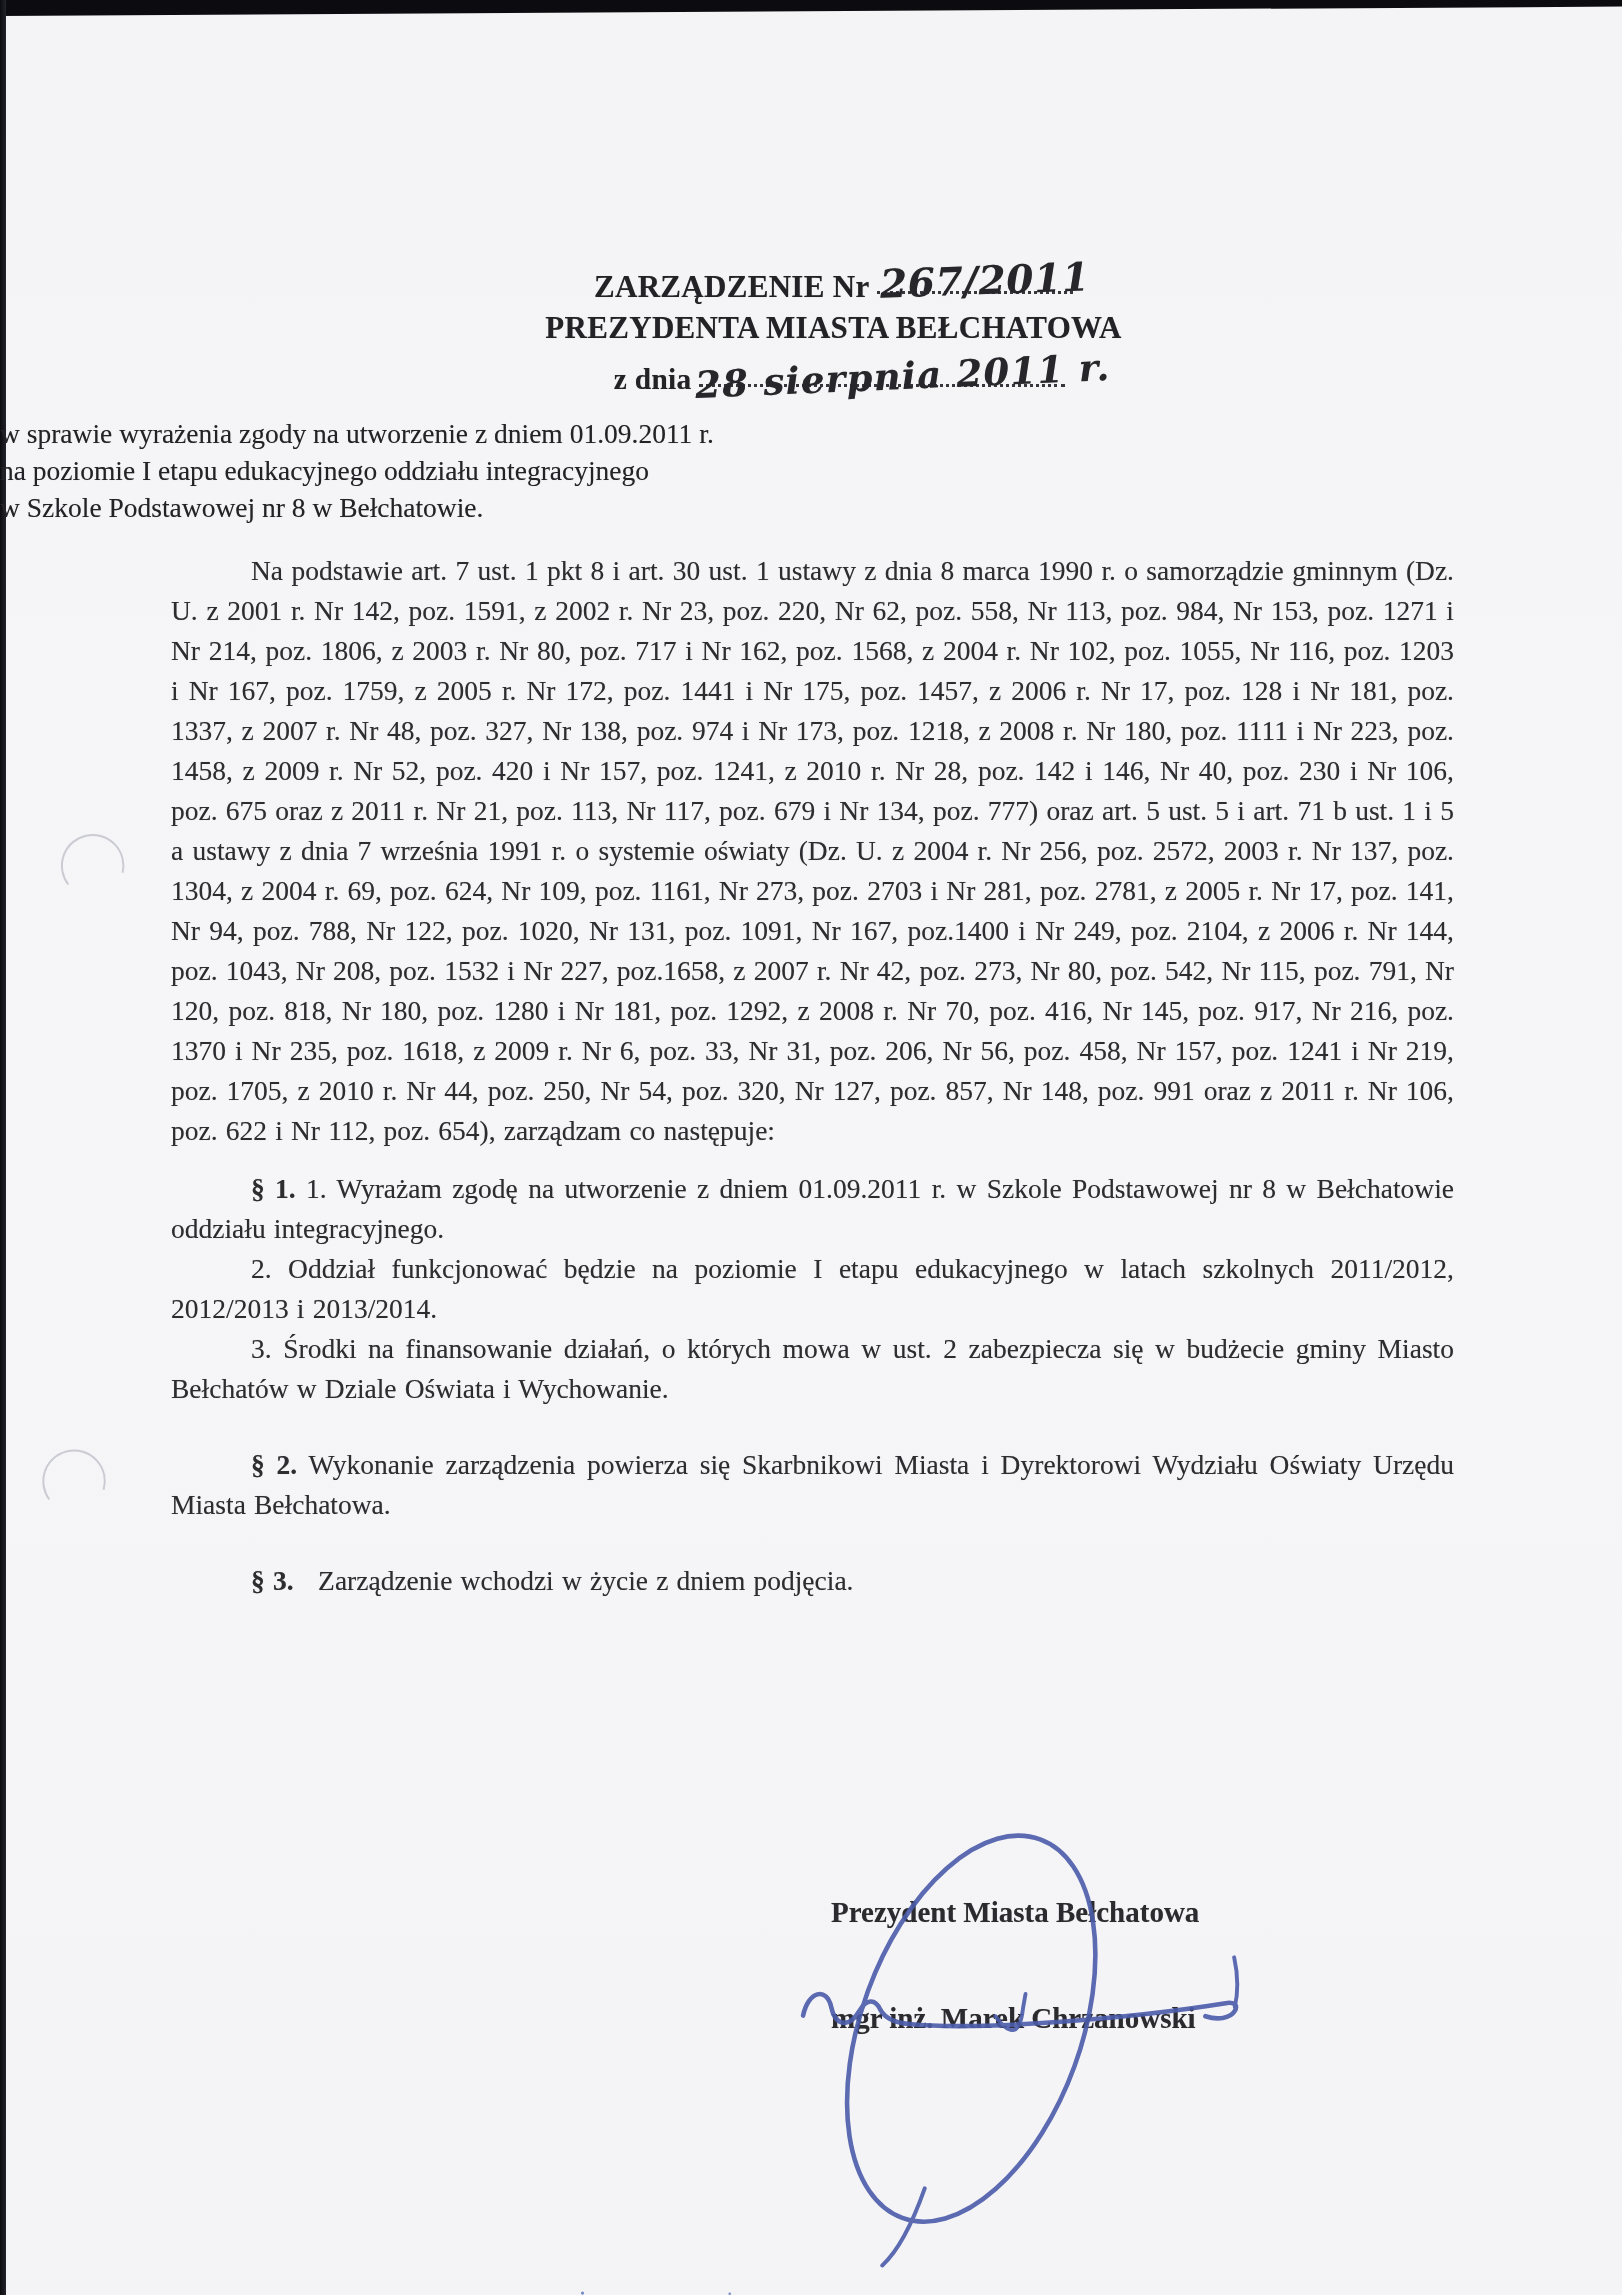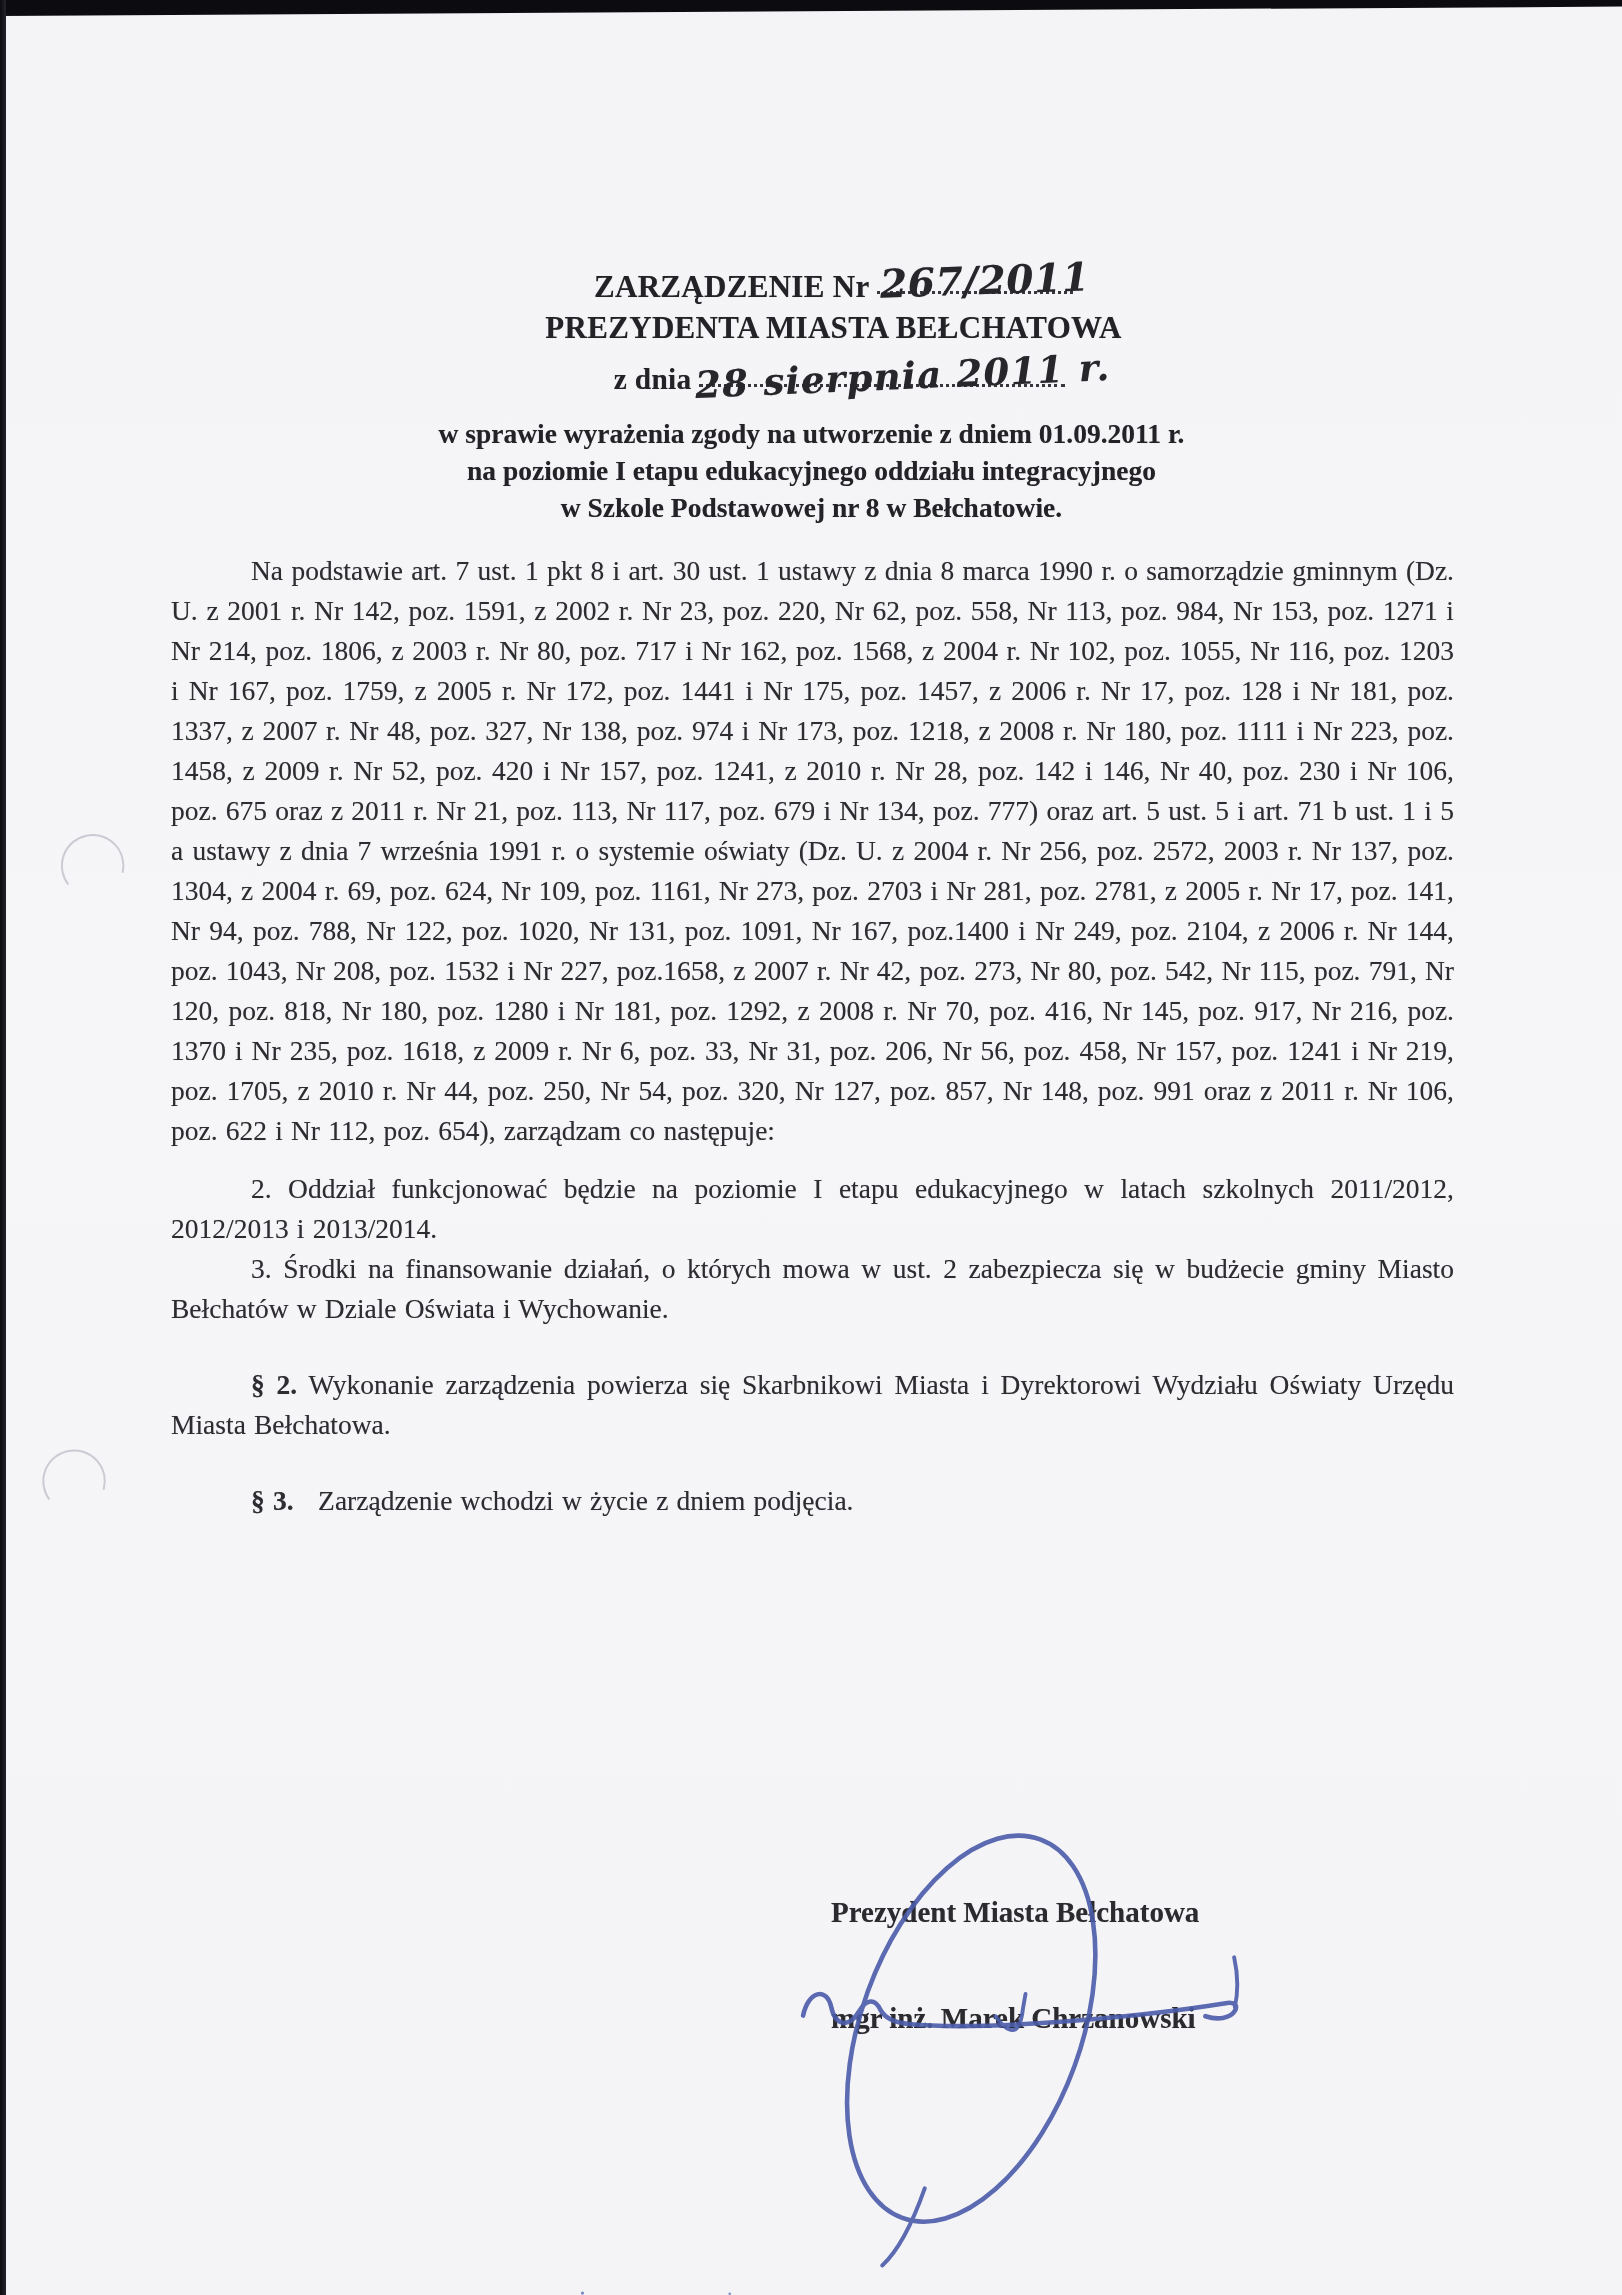--- a/index.html
+++ b/index.html
@@ -50,21 +50,21 @@
     font-family: "DejaVu Serif", serif;
     font-style: italic; font-weight: 700;
     color: #26262b; letter-spacing: 0.7px;
   }
   .hw-number { font-size: 39px; left: 2.6px; bottom: -3.9px; transform: rotate(-2deg); }
   .hw-date   { font-size: 37px; left: -3.9px; bottom: -7.9px; transform: rotate(-2.5deg); letter-spacing: 1.3px; }
 
   
   .subject {
     position: absolute; top: 415px; left: 0; width: 100%;
-    text-align: center; font-weight: bold; color: #232327;
+    font-weight: normal; color: #232327;
     font-size: 27.5px; line-height: 37px;
   }
 
   
   .content {
     position: absolute; top: 551px; left: 171px;
     width: 1283px;
     font-size: 27.5px; line-height: 40px;
     text-align: justify; word-spacing: 1.3px;
   }
@@ -117,20 +117,21 @@
 
   <div class="subject">
     <div>w sprawie wyrażenia zgody na utworzenie z dniem 01.09.2011 r.</div>
     <div>na poziomie I etapu edukacyjnego oddziału integracyjnego</div>
     <div>w Szkole Podstawowej nr 8 w Bełchatowie.</div>
   </div>
 
   <main class="content">
     <p class="legal">Na podstawie art. 7 ust. 1 pkt 8 i art. 30 ust. 1 ustawy z dnia 8 marca 1990 r. o samorządzie gminnym (Dz. U. z 2001 r. Nr 142, poz. 1591, z 2002 r. Nr 23, poz. 220, Nr 62, poz. 558, Nr 113, poz. 984, Nr 153, poz. 1271 i Nr 214, poz. 1806, z 2003 r. Nr 80, poz. 717 i Nr 162, poz. 1568, z 2004 r. Nr 102, poz. 1055, Nr 116, poz. 1203 i Nr 167, poz. 1759, z 2005 r. Nr 172, poz. 1441 i Nr 175, poz. 1457, z 2006 r. Nr 17, poz. 128 i Nr 181, poz. 1337, z 2007 r. Nr 48, poz. 327, Nr 138, poz. 974 i Nr 173, poz. 1218, z 2008 r. Nr 180, poz. 1111 i Nr 223, poz. 1458, z 2009 r. Nr 52, poz. 420 i Nr 157, poz. 1241, z 2010 r. Nr 28, poz. 142 i 146, Nr 40, poz. 230 i Nr 106, poz. 675 oraz z 2011 r. Nr 21, poz. 113, Nr 117, poz. 679 i Nr 134, poz. 777) oraz art. 5 ust. 5 i art. 71 b ust. 1 i 5 a ustawy z dnia 7 września 1991 r. o systemie oświaty (Dz. U. z 2004 r. Nr 256, poz. 2572, 2003 r. Nr 137, poz. 1304, z 2004 r. 69, poz. 624, Nr 109, poz. 1161, Nr 273, poz. 2703 i Nr 281, poz. 2781, z 2005 r. Nr 17, poz. 141, Nr 94, poz. 788, Nr 122, poz. 1020, Nr 131, poz. 1091, Nr 167, poz.1400 i Nr 249, poz. 2104, z 2006 r. Nr 144, poz. 1043, Nr 208, poz. 1532 i Nr 227, poz.1658, z 2007 r. Nr 42, poz. 273, Nr 80, poz. 542, Nr 115, poz. 791, Nr 120, poz. 818, Nr 180, poz. 1280 i Nr 181, poz. 1292,  z 2008 r. Nr 70, poz. 416, Nr 145, poz. 917, Nr 216, poz. 1370 i Nr 235, poz. 1618,  z 2009 r. Nr 6, poz. 33, Nr 31, poz. 206, Nr 56, poz. 458, Nr 157, poz. 1241 i Nr 219, poz. 1705, z 2010 r. Nr 44, poz. 250, Nr 54, poz. 320, Nr 127, poz. 857, Nr 148, poz. 991 oraz z 2011 r. Nr 106, poz. 622 i Nr 112, poz. 654), zarządzam co następuje:</p>
 
+    <p><span class="par-mark">§ 1.</span> <span>1. Wyrażam zgodę na utworzenie z dniem 01.09.2011 r. w Szkole Podstawowej nr 8 w Bełchatowie oddziału integracyjnego.</span></p>
     <p>2. Oddział funkcjonować będzie na poziomie I etapu edukacyjnego w latach szkolnych 2011/2012, 2012/2013 i 2013/2014.</p>
     <p>3. Środki na finansowanie działań, o których mowa w ust. 2 zabezpiecza się w budżecie gminy Miasto Bełchatów w Dziale Oświata i Wychowanie.</p>
 
     <p class="gap-before"><span class="par-mark">§ 2.</span> <span>Wykonanie zarządzenia powierza się Skarbnikowi Miasta i Dyrektorowi Wydziału Oświaty Urzędu Miasta Bełchatowa.</span></p>
 
     <p class="gap-before"><span class="par-mark">§ 3.</span>&nbsp;&nbsp; <span>Zarządzenie wchodzi w życie z dniem podjęcia.</span></p>
   </main>
 
   <div class="sig-block">
     <div class="sig-role">Prezydent Miasta Bełchatowa</div>

